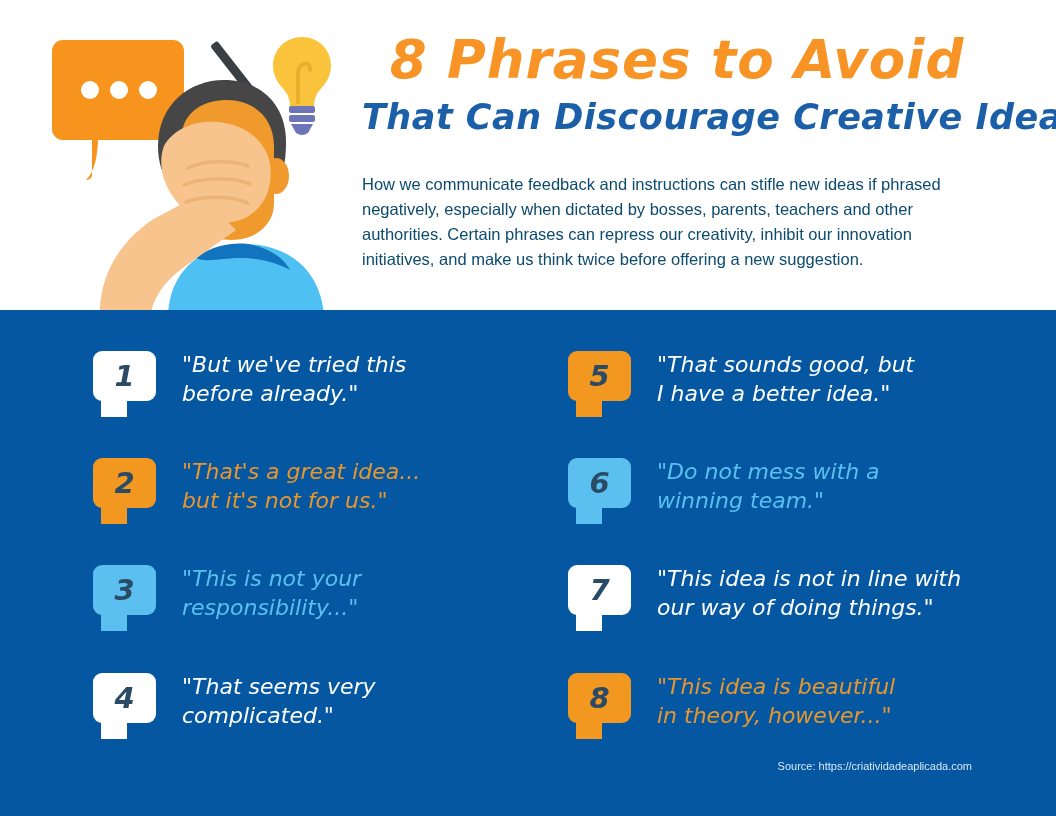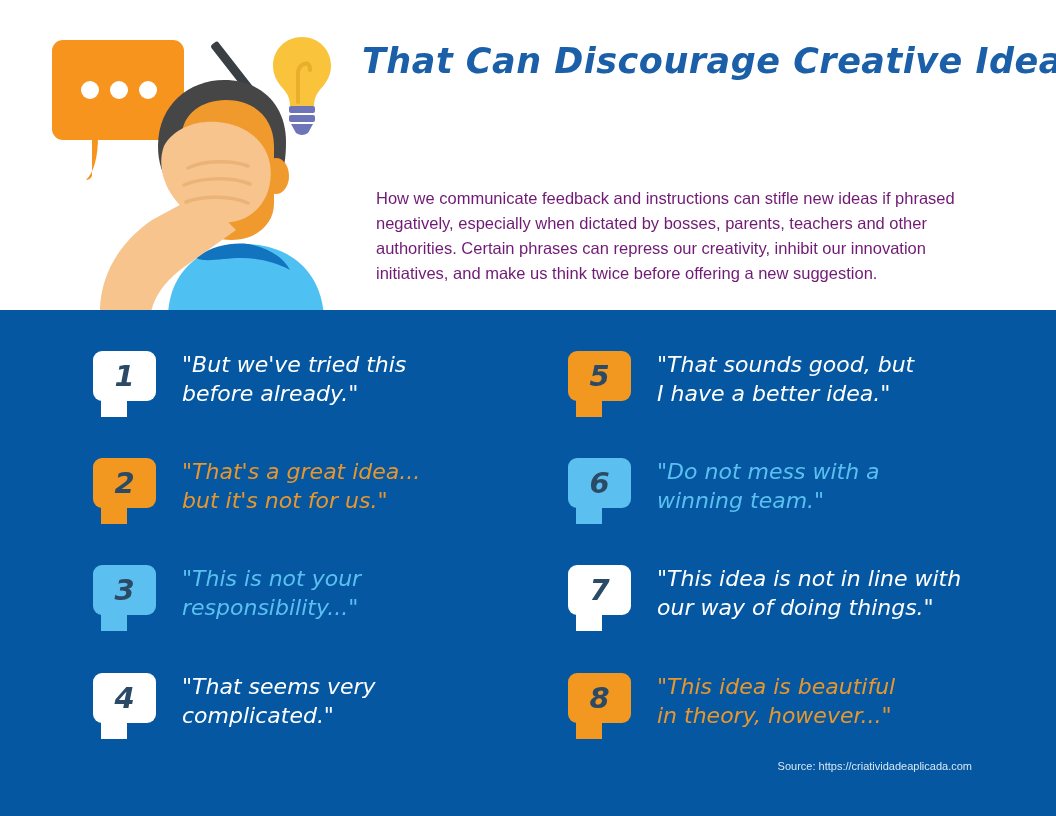--- a/index.html
+++ b/index.html
@@ -67,22 +67,22 @@
     white-space: nowrap;
   }
   .intro-paragraph {
     position: absolute;
     left: 362px;
     top: 172px;
     width: 618px;
     font-family: "Liberation Sans", sans-serif;
     font-size: 16.5px;
     line-height: 1.52;
-    color: #701a75;
-    margin: 14px;
+    color: #0c4a6e;
+    margin: 0;
   }
 
   
   .blue-panel {
     position: absolute;
     left: 0;
     top: 310px;
     width: 1056px;
     height: 506px;
     background: #0457A0;
@@ -214,20 +214,21 @@
 
       <path d="M124 128 C134 110 156 102 178 104 C204 106 226 122 230 146 C234 172 222 194 200 202 C176 210 148 200 134 180 C122 164 118 144 124 128 Z" fill="#F6C48C"></path>
 
       <path d="M148 150 C164 142 192 142 208 148" stroke="#EBB377" stroke-width="3.5" fill="none" stroke-linecap="round"></path>
       <path d="M144 167 C162 159 192 159 210 166" stroke="#EBB377" stroke-width="3.5" fill="none" stroke-linecap="round"></path>
       <path d="M146 184 C164 177 192 178 208 185" stroke="#EBB377" stroke-width="3.5" fill="none" stroke-linecap="round"></path>
     </svg>
   </div>
 
   <div class="headline-block">
+    <h1 class="title-main">8 Phrases to Avoid</h1>
     <h2 class="title-sub">That Can Discourage Creative Ideas</h2>
   </div>
 
   <p class="intro-paragraph">How we communicate feedback and instructions can stifle new ideas if phrased negatively, especially when dictated by bosses, parents, teachers and other authorities. Certain phrases can repress our creativity, inhibit our innovation initiatives, and make us think twice before offering a new suggestion.</p>
 </div>
 
 <div class="blue-panel">
   <div class="items-grid">
 
     <div class="item-row col-left row-0">

